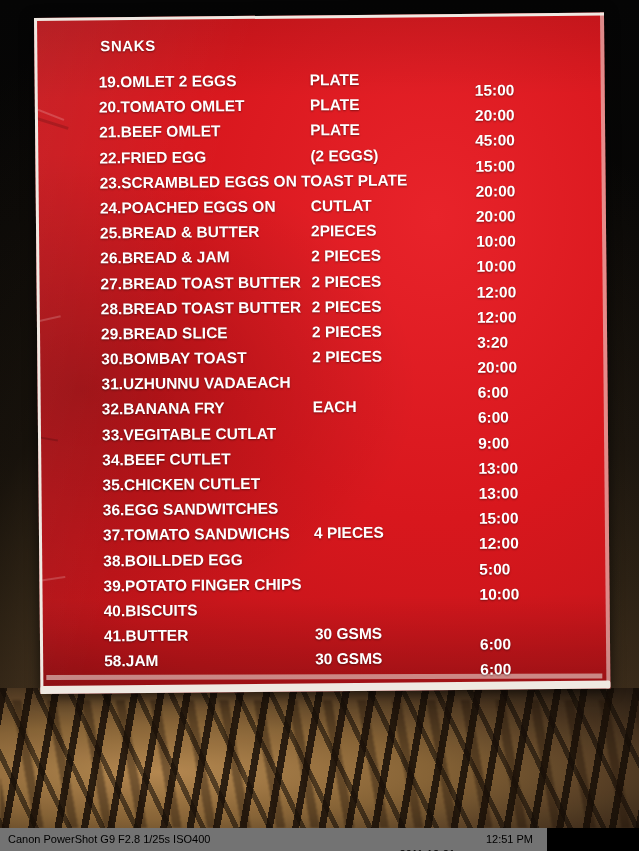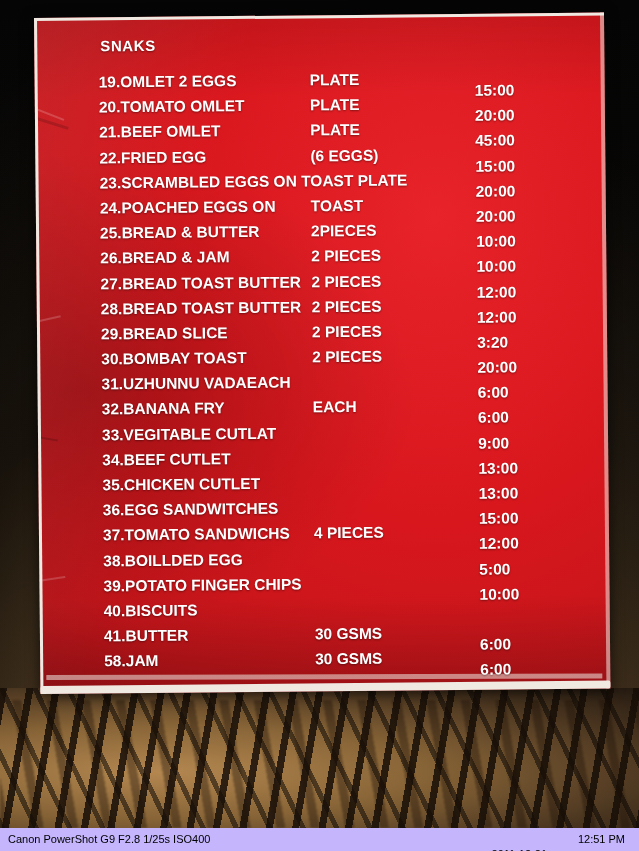--- a/index.html
+++ b/index.html
@@ -155,23 +155,23 @@
     letter-spacing: 4px;
     text-shadow: 0 1px 2px rgba(0,0,0,0.8);
     opacity: 0.92;
   }
 
   
   #infobar {
     position: absolute;
     left: 0;
     top: 828px;
-    width: 639px;
+    width: 547px;
     height: 23px;
-    background: #c4b5fd;
+    background: #737373;
     color: #000000;
     font-size: 11px;
   }
   #cam-info {
     position: absolute;
     left: 8px;
     top: 5px;
   }
   #date-info {
     position: absolute;
@@ -221,31 +221,31 @@
             <span class="qty">PLATE</span>
             <span class="price">20:00</span>
           </div>
           <div class="row">
             <span class="num-name">21.BEEF OMLET</span>
             <span class="qty">PLATE</span>
             <span class="price">45:00</span>
           </div>
           <div class="row">
             <span class="num-name">22.FRIED EGG</span>
-            <span class="qty">(6 EGGS)</span>
+            <span class="qty">(2 EGGS)</span>
             <span class="price">15:00</span>
           </div>
           <div class="row">
             <span class="num-name">23.SCRAMBLED EGGS ON TOAST PLATE</span>
             <span class="qty"></span>
             <span class="price">20:00</span>
           </div>
           <div class="row">
             <span class="num-name">24.POACHED EGGS ON</span>
-            <span class="qty">TOAST</span>
+            <span class="qty">CUTLAT</span>
             <span class="price">20:00</span>
           </div>
           <div class="row">
             <span class="num-name">25.BREAD &amp; BUTTER</span>
             <span class="qty">2PIECES</span>
             <span class="price">10:00</span>
           </div>
           <div class="row">
             <span class="num-name">26.BREAD &amp; JAM</span>
             <span class="qty">2 PIECES</span>

